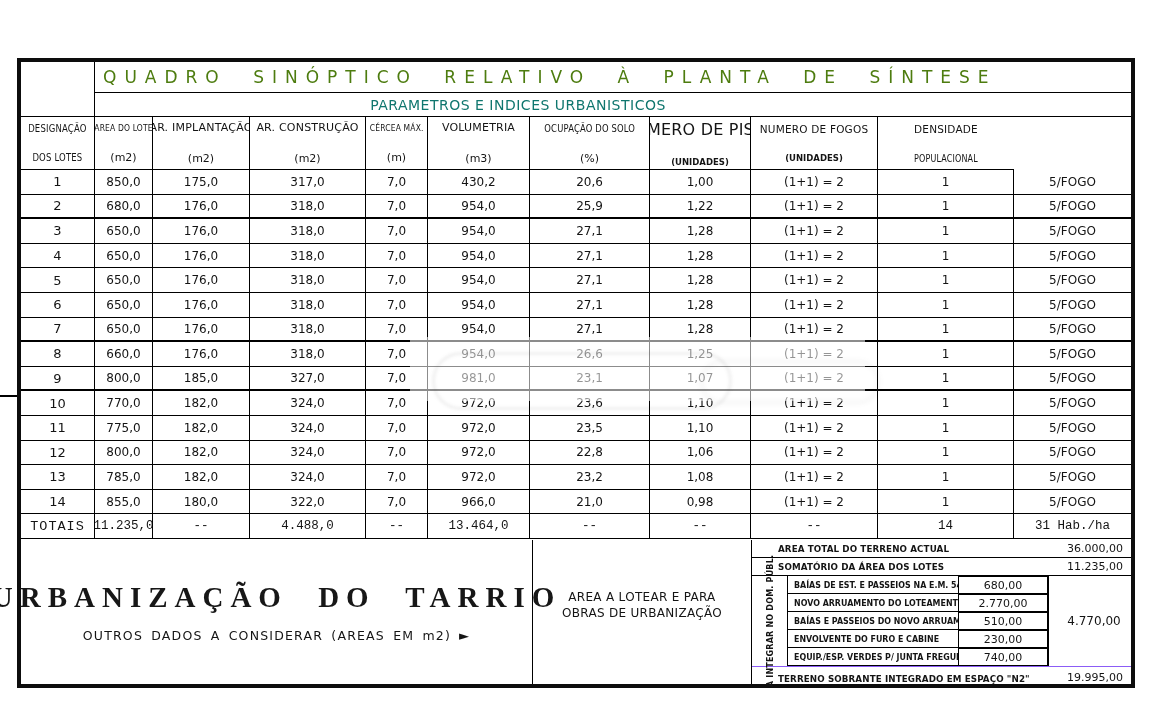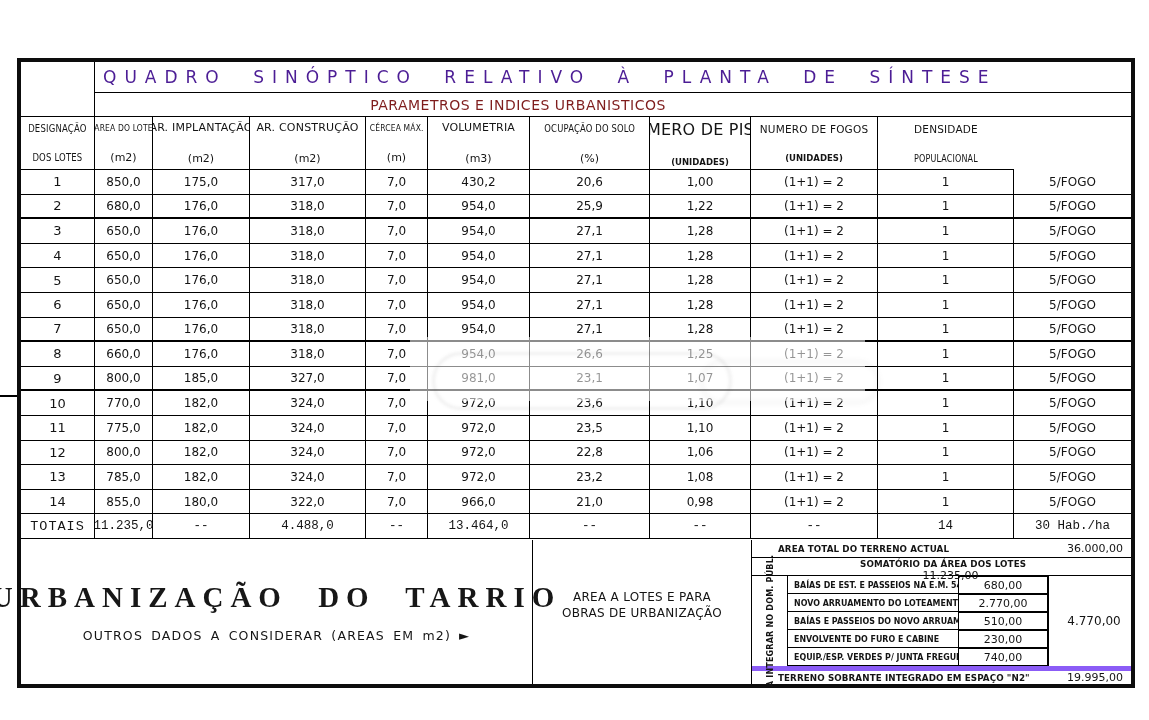--- a/index.html
+++ b/index.html
@@ -6,24 +6,24 @@
   body { background:#ffffff; font-family:"DejaVu Sans", sans-serif; color:#141414; }
   .sheet { position:relative; width:1149px; height:720px; background:#ffffff; overflow:hidden; }
 
   .frame { position:absolute; left:17px; top:58px; width:1118px; height:630px; border:4px solid #0d0d0d; background:#fff; }
   .inner { position:relative; width:1110px; height:622px; }
 
   
   .cell-topleft { position:absolute; left:0; top:0; width:74px; height:55px; border-right:1px solid #000; border-bottom:1px solid #000; }
   .cell-title { position:absolute; left:74px; top:0; width:1036px; height:31px; border-bottom:1px solid #000;
                 display:flex; align-items:center; padding-left:8px;
-                font-size:17px; letter-spacing:8px; word-spacing:13px; color:#4c1d95; white-space:nowrap; }
+                font-size:17px; letter-spacing:8px; word-spacing:13px; color:#4d7c0f; white-space:nowrap; }
   .cell-params { position:absolute; left:74px; top:31px; width:1036px; height:24px; border-bottom:1px solid #000;
                  display:flex; align-items:center; justify-content:center; padding-right:190px;
-                 font-size:14px; letter-spacing:0.5px; color:#7f1d1d; }
+                 font-size:14px; letter-spacing:0.5px; color:#0f766e; }
 
   
   .gridwrap { position:absolute; left:0; top:55px; width:1110px; height:423px; }
   .hgrid, .bgrid { display:grid; grid-template-columns:74px 58px 97px 116px 62px 102px 120px 101px 127px 136px 117px; }
   .hgrid { height:53px; }
   .hcell { border-right:1px solid #000; border-bottom:1px solid #000; display:flex; flex-direction:column; align-items:center; justify-content:center; gap:18px; text-align:center; overflow:hidden; }
   .hcell:last-child { border-right:none; }
   .h-main { font-size:11px; letter-spacing:0.2px; white-space:nowrap; }
   .h-unit { font-size:11px; }
   .cond { transform:scaleX(0.8); }
@@ -47,21 +47,21 @@
   .other-data { font-size:12.5px; letter-spacing:1.2px; word-spacing:3px; display:flex; align-items:center; gap:8px; white-space:nowrap; }
   .arrow { font-size:13px; }
 
   .b-mid { position:absolute; left:512px; top:0; width:219px; height:144px; border-right:1px solid #000;
            display:flex; flex-direction:column; align-items:center; padding-top:50px; gap:2px;
            font-size:12px; letter-spacing:0.3px; }
 
   .b-sub { position:absolute; left:731px; top:0; width:379px; height:168px;
            display:grid; grid-template-columns:36px 170px 90px 83px; grid-template-rows:18px 18px 90px 18px; }
   .srow { grid-column:1/5; display:flex; align-items:center; border-bottom:1px solid #000; padding:0 8px 0 26px; }
-  .srow.last { border-bottom:none; border-top:5px solid #8b5cf6; grid-row:4; }
+  .srow.last { border-bottom:none; border-top:1px solid #8b5cf6; grid-row:4;align-items:flex-end; }
   .s-label { font-size:9.5px; font-weight:bold; letter-spacing:0.1px; white-space:nowrap; transform:scaleX(0.92); transform-origin:left center; flex:1; }
   .s-value { font-size:11px; white-space:nowrap; }
   .intblock { grid-column:1/5; grid-row:3; display:grid; grid-template-columns:36px 170px 90px 83px; grid-auto-rows:18px; }
   .vcell { grid-column:1; grid-row:1/6; border-right:1px solid #000; position:relative; }
   .vtext { position:absolute; left:50%; top:50%; transform:translate(-50%,-50%) rotate(-90deg); font-size:8px; font-weight:bold; white-space:nowrap; letter-spacing:0.2px; }
   .ipair { display:contents; }
   .ilabel { grid-column:2; display:flex; align-items:center; padding-left:6px; border-bottom:1px solid #000; overflow:hidden; }
   .ipair:last-of-type .ilabel { border-bottom:none; }
   .ilabel span { font-size:9px; font-weight:bold; white-space:nowrap; transform:scaleX(0.88); transform-origin:left center; }
   .ivalue { grid-column:3; border:1px solid #000; display:flex; align-items:center; justify-content:center; font-size:11px;text-align:center; }
@@ -330,45 +330,45 @@
             <div class="dcell id">TOTAIS</div>
             <div class="dcell">11.235,0</div>
             <div class="dcell">--</div>
             <div class="dcell">4.488,0</div>
             <div class="dcell">--</div>
             <div class="dcell">13.464,0</div>
             <div class="dcell">--</div>
             <div class="dcell">--</div>
             <div class="dcell">--</div>
             <div class="dcell">14</div>
-            <div class="dcell c11">30 Hab./ha</div>
+            <div class="dcell c11">31 Hab./ha</div>
           </div>
         </div>
       </div>
 
       <div class="bottom">
         <div class="b-left">
           <div class="proj-title">URBANIZAÇÃO  DO  TARRIO</div>
           <div class="other-data">
             <span>OUTROS DADOS A CONSIDERAR (AREAS EM m2)</span>
             <span class="arrow">►</span>
           </div>
         </div>
 
         <div class="b-mid">
-          <span>AREA A LOTES E PARA</span>
+          <span>AREA A LOTEAR E PARA</span>
           <span>OBRAS DE URBANIZAÇÃO</span>
         </div>
 
         <div class="b-sub">
           <div class="srow" style="grid-row:1;">
             <span class="s-label">AREA TOTAL DO TERRENO ACTUAL</span>
             <span class="s-value">36.000,00</span>
           </div>
-          <div class="srow" style="grid-row:2;flex-direction:column;">
+          <div class="srow" style="grid-row:2;">
             <span class="s-label">SOMATÓRIO DA ÁREA DOS LOTES</span>
             <span class="s-value">11.235,00</span>
           </div>
           <div class="intblock">
             <div class="vcell">
               <span class="vtext">A INTEGRAR NO DOM. PÚBL.</span>
             </div>
 
               <div class="ipair">
                 <div class="ilabel">

